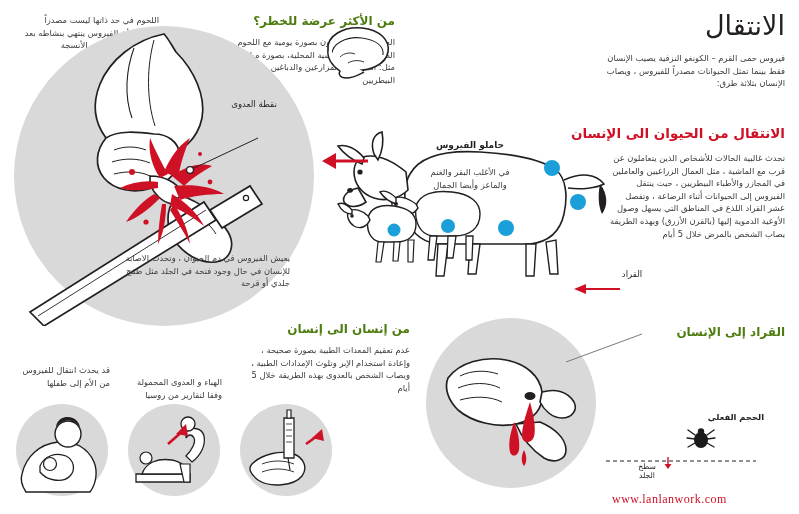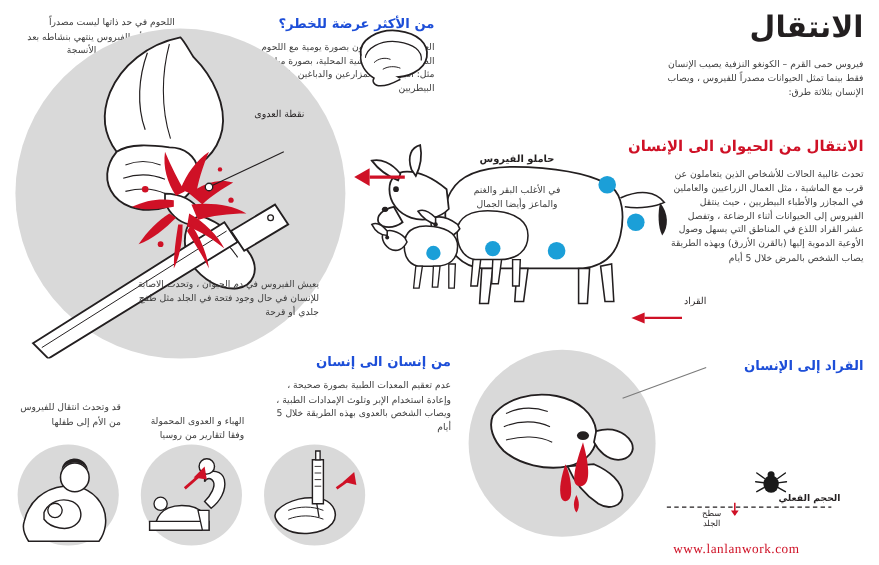--- a/index.html
+++ b/index.html
@@ -8,31 +8,31 @@
     background:#ffffff;
     font-family:"DejaVu Sans","Liberation Sans",sans-serif;
     overflow:hidden;
     position:relative;
   }
   .stage{position:relative;width:799px;height:514px;overflow:hidden;background:#fff;}
 
   
   .abs{position:absolute;}
   .tiny{font-size:7.6px;}
-  .med{font-size:9px;margin-top:35px;}
+  .med{font-size:9px;}
   .bold{font-weight:bold;}
   .ttl-main{
-    font-size:27px;font-weight:bold;color:#231f20;letter-spacing:0;
+    font-size:27px;font-weight:normal;color:#231f20;letter-spacing:0;
     text-align:right;
   }
   .ttl-red{
     font-size:13.5px;font-weight:bold;color:#cf1126;text-align:right;
   }
   .ttl-red-sm{
-    font-size:12px;font-weight:bold;color:#1d4ed8;text-align:right;
+    font-size:12px;font-weight:bold;color:#4d7c0f;text-align:right;
   }
   .body-txt{font-size:8.4px;color:#3b3b3b;text-align:right;line-height:1.5;}
   .body-txt.center{text-align:center;}
 
   
   .circ{border-radius:50%;background:#d9d9d9;position:absolute;}
 
   
   .wm{
     position:absolute;left:612px;top:492px;
@@ -287,17 +287,17 @@
       <path d="M44,14 L54,14 L54,54 L44,54 Z" fill="#ffffff" stroke="#231f20" stroke-width="1.3"></path>
       <path d="M46,20 L52,20 M46,26 L52,26 M46,32 L52,32 M46,38 L52,38" stroke="#231f20" stroke-width=".8"></path>
       <path d="M47,6 L51,6 L51,14 L47,14 Z" fill="#ffffff" stroke="#231f20" stroke-width="1.2"></path>
       <path d="M48,54 L50,66" stroke="#231f20" stroke-width="1.2"></path>
 
       <path d="M66,40 L80,30" stroke="#cf1126" stroke-width="2.6"></path>
       <path d="M82,25 L84,37 L72,34 Z" fill="#cf1126"></path>
     </svg>
   </div>
 
-  <div class="abs body-txt" style="left:14px;top:364px;width:96px;text-align:right;">قد وتحدث انتقال للفيروس من الأم إلى طفلها</div>
+  <div class="abs body-txt" style="left:14px;top:364px;width:96px;text-align:right;">قد يحدث انتقال للفيروس من الأم إلى طفلها</div>
   <div class="abs body-txt" style="left:130px;top:376px;width:92px;text-align:right;">الهباء و العدوى المحمولة وفقا لتقارير من روسيا</div>
 
   <div class="wm">www.lanlanwork.com</div>
 </div>
 
 </body></html>

